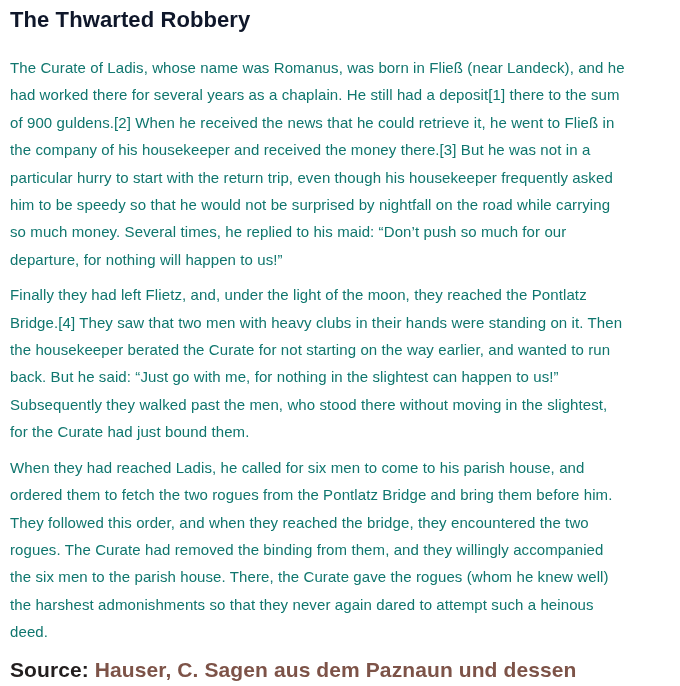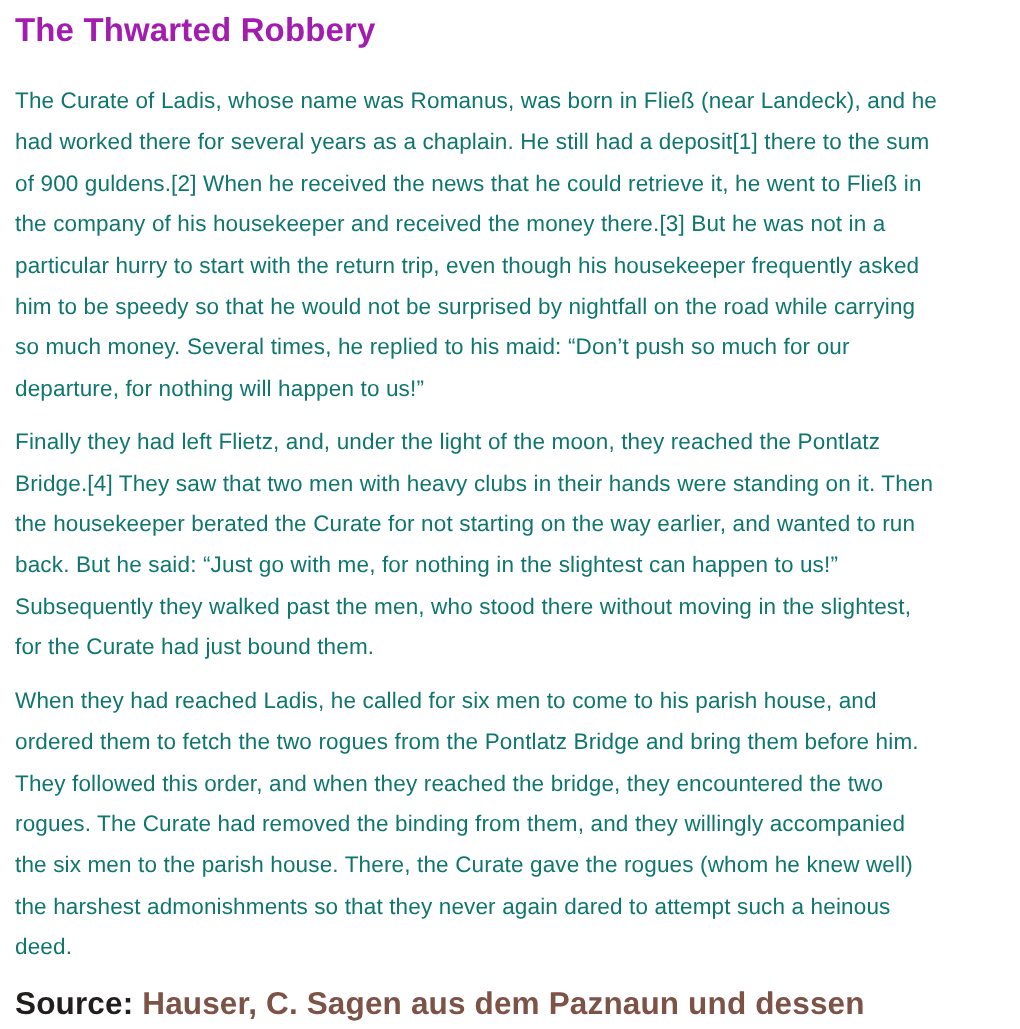--- a/index.html
+++ b/index.html
@@ -16,21 +16,21 @@
     background: #ffffff;
     font-family: "Liberation Sans", sans-serif;
     overflow: hidden;
   }
   .title {
     margin: 0 0 20px 0;
     font-size: 22px;
     line-height: 28px;
     font-weight: 700;
     letter-spacing: 0.1px;
-    color: #a21caf;
+    color: #0f172a;
   }
   .para {
     margin: 0 0 8px 0;
     font-size: 15px;
     line-height: 27.4px;
     letter-spacing: 0.1px;
     color: #0f766e;
     white-space: pre-line;
   }
   .source-line {

